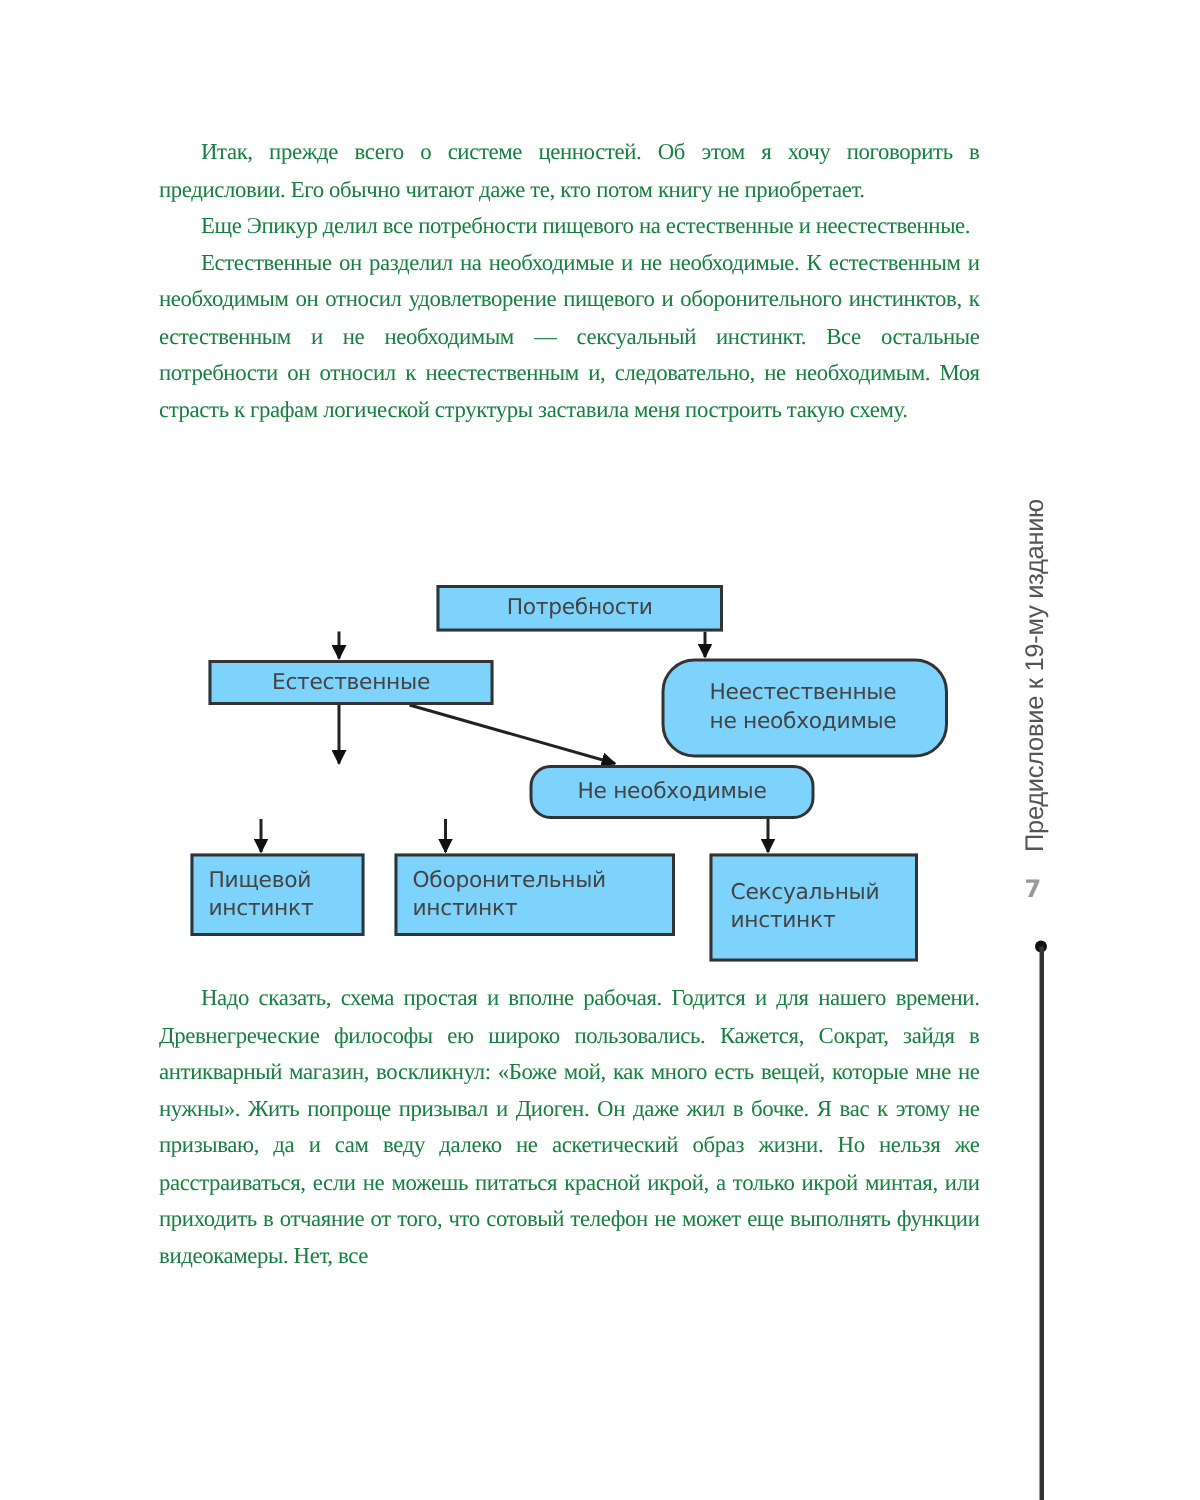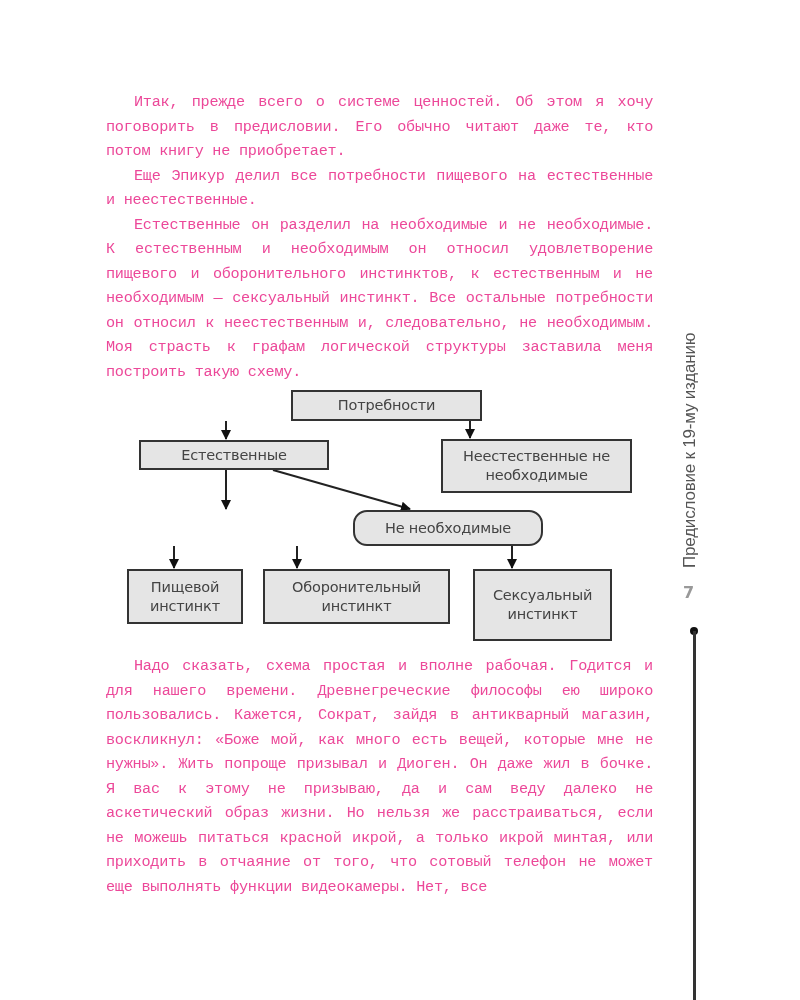--- a/index.html
+++ b/index.html
@@ -1,32 +1,32 @@
 <!DOCTYPE html>
 <html><head>
 <meta charset="utf-8">
 <style>
   html, body { margin: 0; padding: 0; background: #ffffff; }
   body { width: 800px; height: 1000px; position: relative; overflow: hidden; }
   .page { position: absolute; left: 0; top: 0; width: 800px; height: 1000px; background: #fff; }
   .text-block {
     position: absolute; left: 106px; width: 547px;
-    font-family: Liberation Mono, monospace;
-    font-size: 15.2px; line-height: 24.5px; color: #ec4899;
+    font-family: Liberation Serif, serif;
+    font-size: 15.2px; line-height: 24.5px; color: #15803d;
     letter-spacing: -0.25px;
   }
   .text-block p { margin: 0; text-align: justify; text-indent: 28px; hyphens: manual; }
   .block-top { top: 90px; }
   .block-bottom { top: 654px; }
   .diagram { position: absolute; left: 0; top: 0; width: 800px; height: 1000px; }
   .diagram svg { position: absolute; left: 0; top: 0; }
   .node {
     position: absolute; box-sizing: border-box; border: 2px solid #333;
-    background: #e5e5e5; display: flex; align-items: center; justify-content: center;
-    text-align: center; font-family: "DejaVu Sans", sans-serif; font-size: 14.5px;
+    background: #7dd3fc; display: flex; align-items: center; justify-content: center;
+    font-family: "DejaVu Sans", sans-serif; font-size: 14.5px;
     color: #444; line-height: 19px; letter-spacing: -0.2px;
   }
   .running-head {
     position: absolute; left: 680px; top: 568px;
     transform-origin: 0 0; transform: rotate(-90deg);
     font-family: "Liberation Sans", sans-serif; font-size: 17px; color: #555;
     white-space: nowrap; letter-spacing: -0.2px;
   }
   .page-number {
     position: absolute; left: 683px; top: 583px;
@@ -57,21 +57,21 @@
       <line x1="470" y1="421" x2="470" y2="438" stroke="#222" stroke-width="2" marker-end="url(#arrow)"></line>
       <line x1="226" y1="470" x2="226" y2="509" stroke="#222" stroke-width="2" marker-end="url(#arrow)"></line>
       <line x1="273" y1="470" x2="410" y2="509" stroke="#222" stroke-width="2" marker-end="url(#arrow)"></line>
       <line x1="174" y1="546" x2="174" y2="568" stroke="#222" stroke-width="2" marker-end="url(#arrow)"></line>
       <line x1="297" y1="546" x2="297" y2="568" stroke="#222" stroke-width="2" marker-end="url(#arrow)"></line>
       <line x1="512" y1="546" x2="512" y2="568" stroke="#222" stroke-width="2" marker-end="url(#arrow)"></line>
     </svg>
 
     <div class="node" style="left:291px;top:390px;width:191px;height:31px;">Потребности</div>
     <div class="node" style="left:139px;top:440px;width:190px;height:30px;">Естественные</div>
-    <div class="node" style="left:441px;top:439px;width:191px;height:54px;padding:0 16px;">Неестественные не необходимые</div>
+    <div class="node" style="left:441px;top:439px;width:191px;height:66px;padding:0 30px;border-radius:22px;">Неестественные не необходимые</div>
     <div class="node" style="left:353px;top:510px;width:190px;height:36px;border-radius:14px;">Не необходимые</div>
     <div class="node" style="left:127px;top:569px;width:116px;height:55px;padding:0 10px;">Пищевой инстинкт</div>
     <div class="node" style="left:263px;top:569px;width:187px;height:55px;padding:12px 10px;">Оборонительный инстинкт</div>
     <div class="node" style="left:473px;top:569px;width:139px;height:72px;padding:0 12px;">Сексуальный инстинкт</div>
   </div>
 
   <div class="text-block block-bottom">
     <p>Надо сказать, схема простая и вполне рабочая. Годится и для нашего времени. Древнегреческие философы ею ши­роко пользовались. Кажется, Сократ, зайдя в антикварный ма­газин, воскликнул: «Боже мой, как много есть вещей, которые мне не нужны». Жить попроще призывал и Диоген. Он даже жил в бочке. Я вас к этому не призываю, да и сам веду далеко не аскетический образ жизни. Но нельзя же расстраивать­ся, если не можешь питаться красной икрой, а только икрой минтая, или приходить в отчаяние от того, что сотовый теле­фон не может еще выполнять функции видеокамеры. Нет, все</p>
   </div>
 

